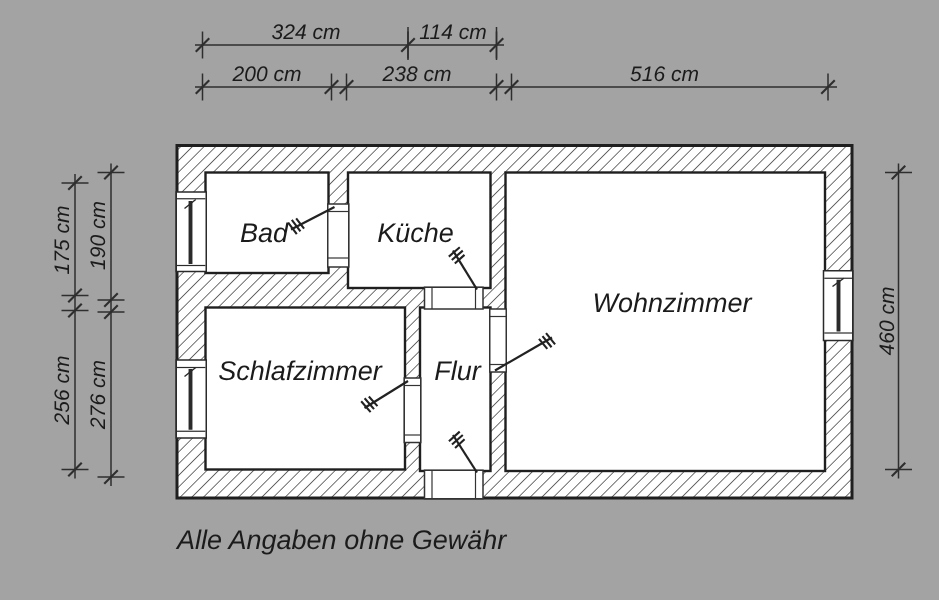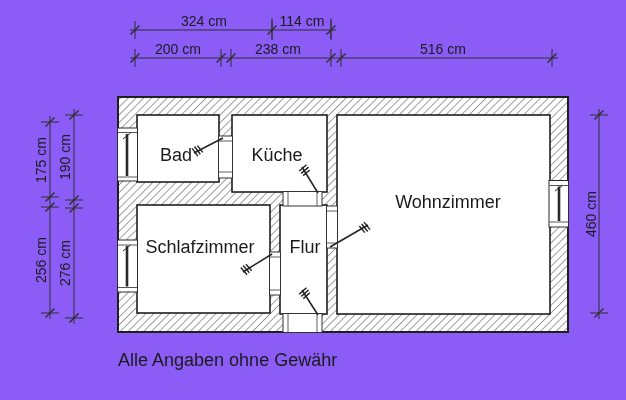--- a/index.html
+++ b/index.html
@@ -1,17 +1,17 @@
 <!DOCTYPE html>
 <html><head>
 <meta charset="utf-8">
 <style>
   html,body{margin:0;padding:0;background:#ffffff;}
-  .stage{position:relative;width:626px;height:400px;background:#8b5cf6;overflow:hidden;
-         font-family:"Liberation Sans",sans-serif;}
+  .stage{position:relative;width:626px;height:400px;background:#a3a3a3;overflow:hidden;
+         font-family:"Liberation Sans",sans-serif;font-style:italic;}
   svg{display:block;}
   text{font-family:"Liberation Sans",sans-serif;fill:#1b1b1b;}
   .roomlabel{font-size:18px;}
   .dimlabel{font-size:14px;}
   .footer{font-size:18px;}
 </style>
 </head>
 <body>
 
 <div class="stage">

